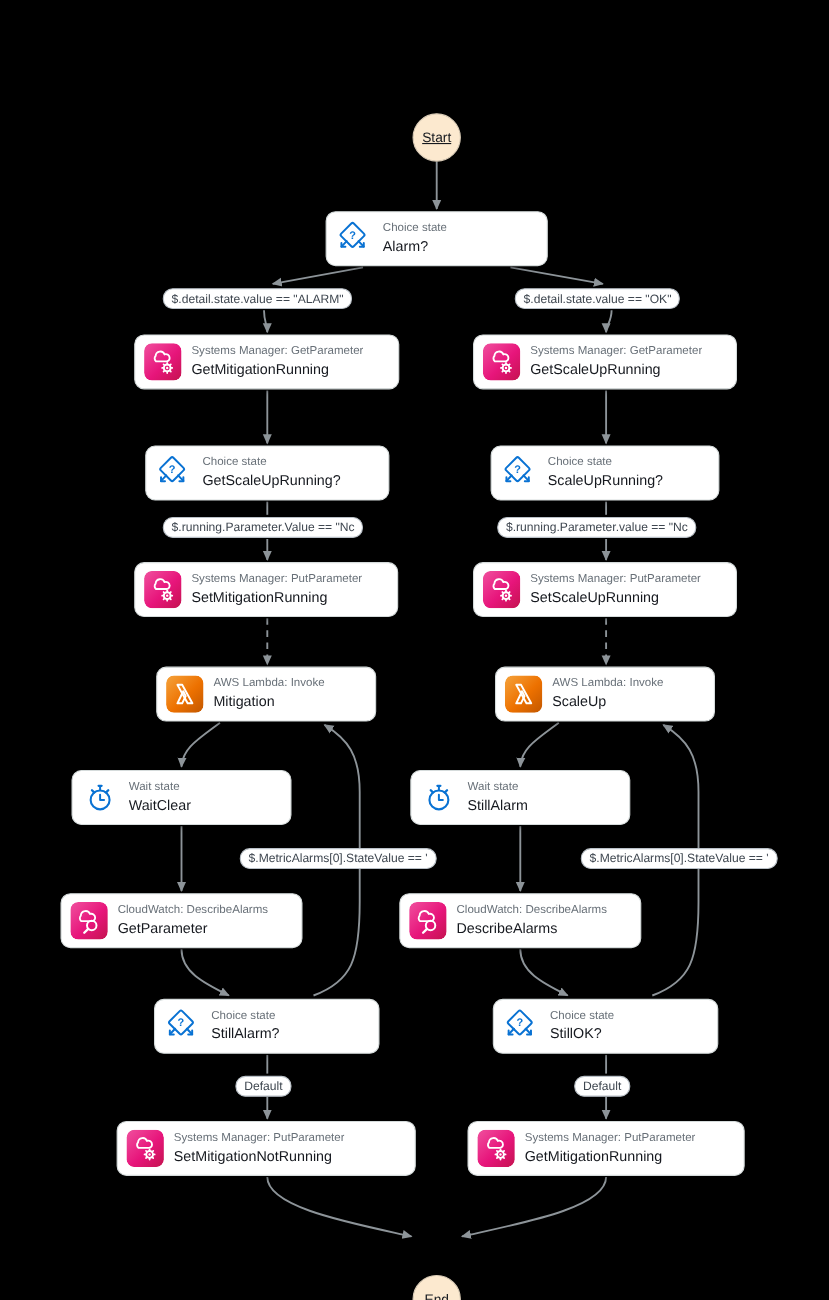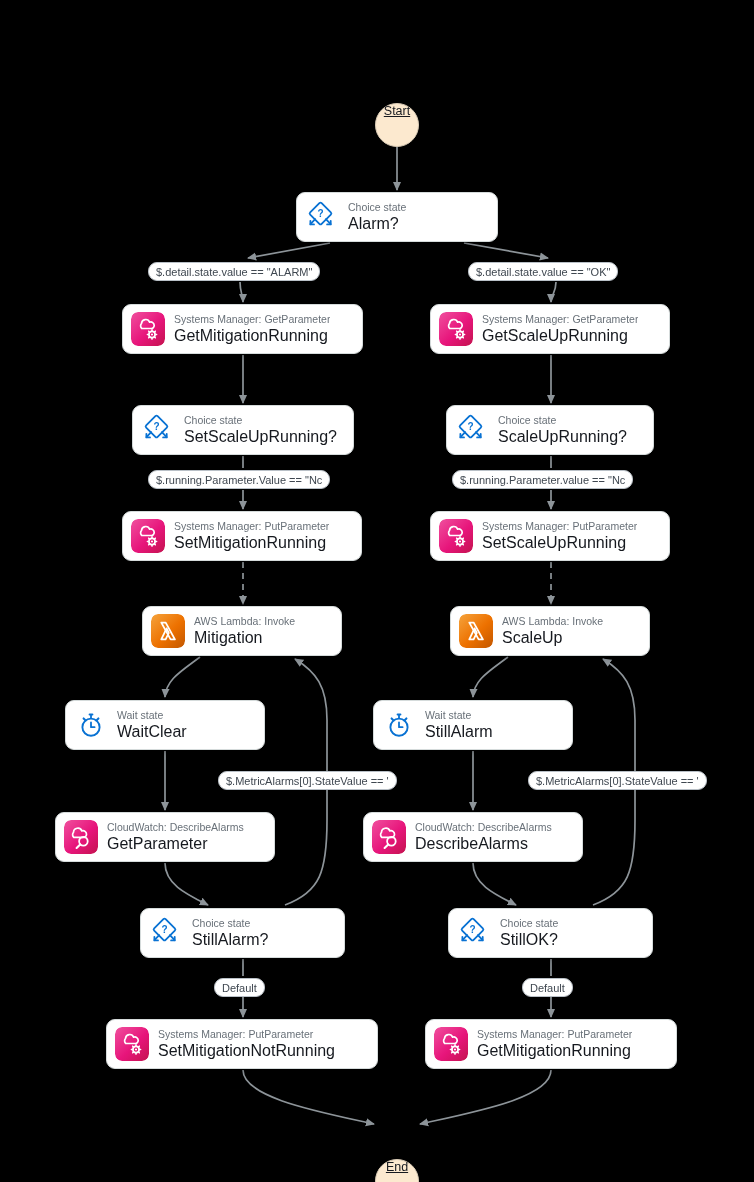--- a/index.html
+++ b/index.html
@@ -26,20 +26,21 @@
 
   
   .terminal {
     position: absolute;
     width: 44px;
     height: 44px;
     border-radius: 50%;
     background: #fce9cf;
     border: 1px solid #d9cbb6;
     display: flex;
+    align-items: center;
     justify-content: center;
     font-size: 12.5px;
     color: #16191f;
     box-sizing: border-box;
     z-index: 5;
     text-decoration: underline;
   }
 
   
   .node {
@@ -70,21 +71,21 @@
     min-width: 0;
     overflow: hidden;
   }
   .node .kind {
     font-size: 10.5px;
     line-height: 12px;
     color: #687078;
     white-space: nowrap;
   }
   .node .nm {
-    font-size: 16px;
+    font-size: 13px;
     line-height: 19px;
     color: #16191f;
     white-space: nowrap;
     margin-top: 1px;
   }
 
   
   .edge-label {
     position: absolute;
     background: #ffffff;
@@ -261,21 +262,21 @@
           <text x="15.5" y="17" font-family="Liberation Sans, sans-serif" font-size="10" font-weight="bold" fill="#0972d3" text-anchor="middle">?</text>
           <g fill="none" stroke="#0972d3" stroke-width="1.8" stroke-linecap="round" stroke-linejoin="round">
             <path d="M10.2 19.2 L5.4 24.2"></path>
             <path d="M5.4 20.8 L5.4 24.4 L9 24.4"></path>
             <path d="M20.9 19.2 L25.7 24.2"></path>
             <path d="M25.7 20.8 L25.7 24.4 L22.1 24.4"></path>
           </g>
         </svg>
         <span class="txt">
           <span class="kind">Choice state</span>
-          <span class="nm">SetScaleUpRunning?</span>
+          <span class="nm">GetScaleUpRunning?</span>
         </span>
       </div>
       <div class="node" style="left: 446px; top: 405px; width: 208px;">
         <svg class="ic" viewBox="0 0 34 34">
           <rect x="0" y="0" width="34" height="34" rx="4" fill="#ffffff"></rect>
           <rect x="7.4" y="5.4" width="16.2" height="16.2" rx="1.6" transform="rotate(45 15.5 13.5)" fill="none" stroke="#0972d3" stroke-width="1.8"></rect>
           <text x="15.5" y="17" font-family="Liberation Sans, sans-serif" font-size="10" font-weight="bold" fill="#0972d3" text-anchor="middle">?</text>
           <g fill="none" stroke="#0972d3" stroke-width="1.8" stroke-linecap="round" stroke-linejoin="round">
             <path d="M10.2 19.2 L5.4 24.2"></path>
             <path d="M5.4 20.8 L5.4 24.4 L9 24.4"></path>

